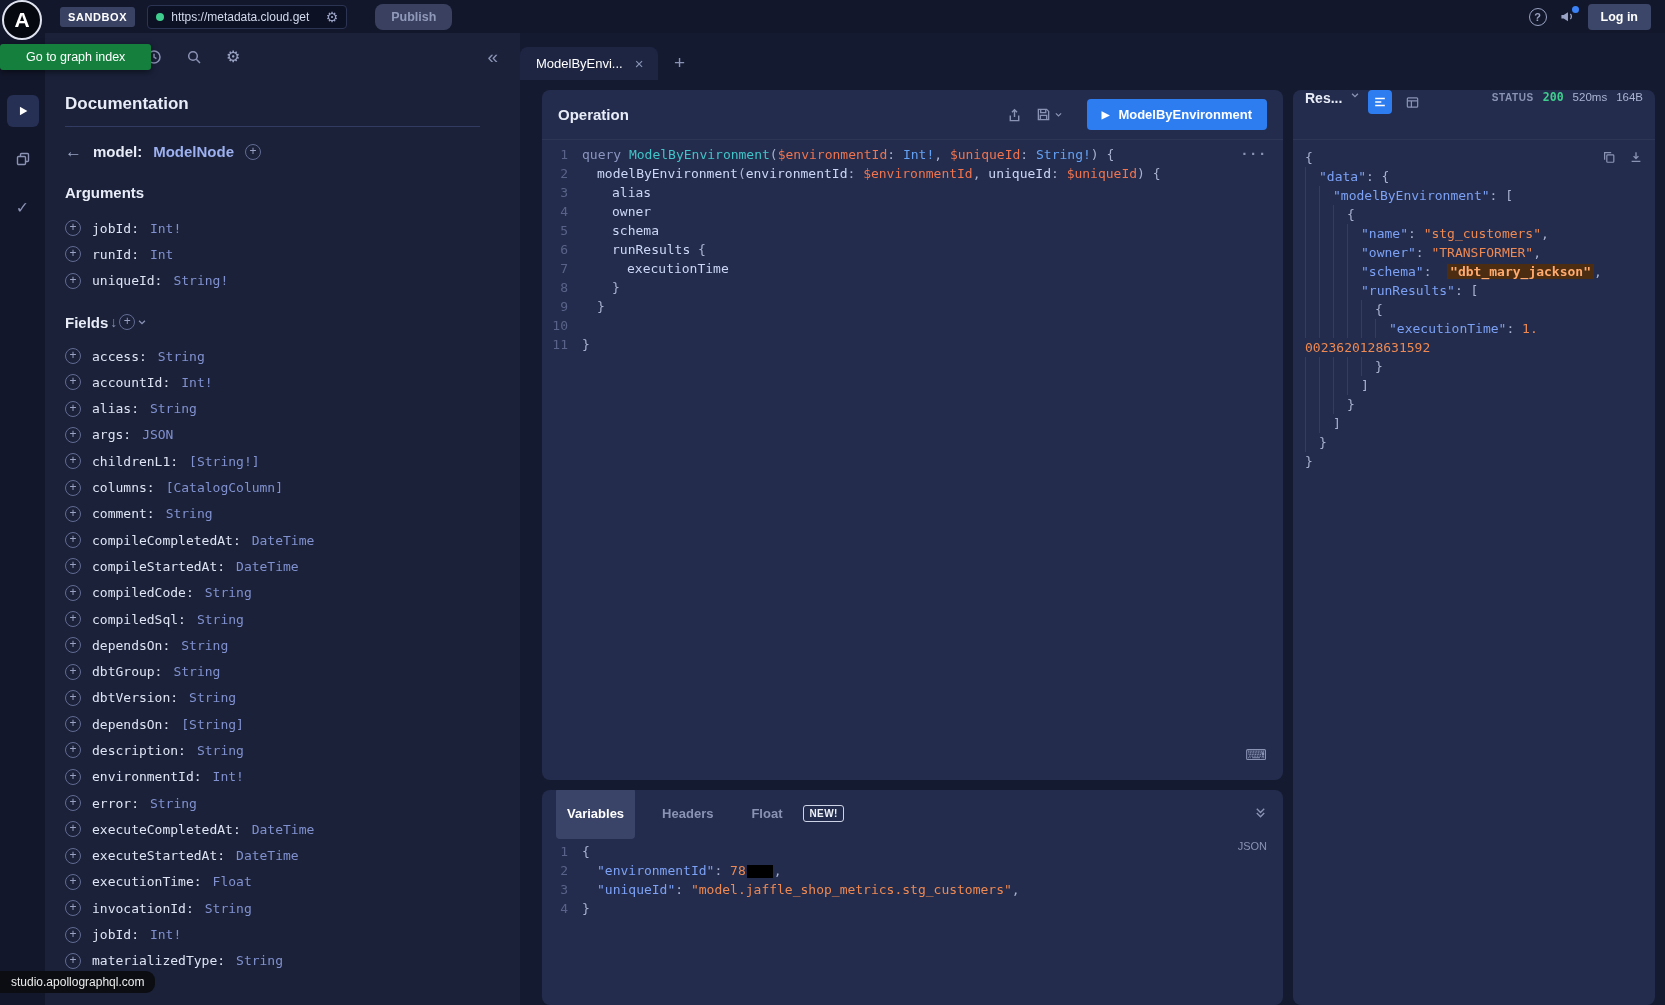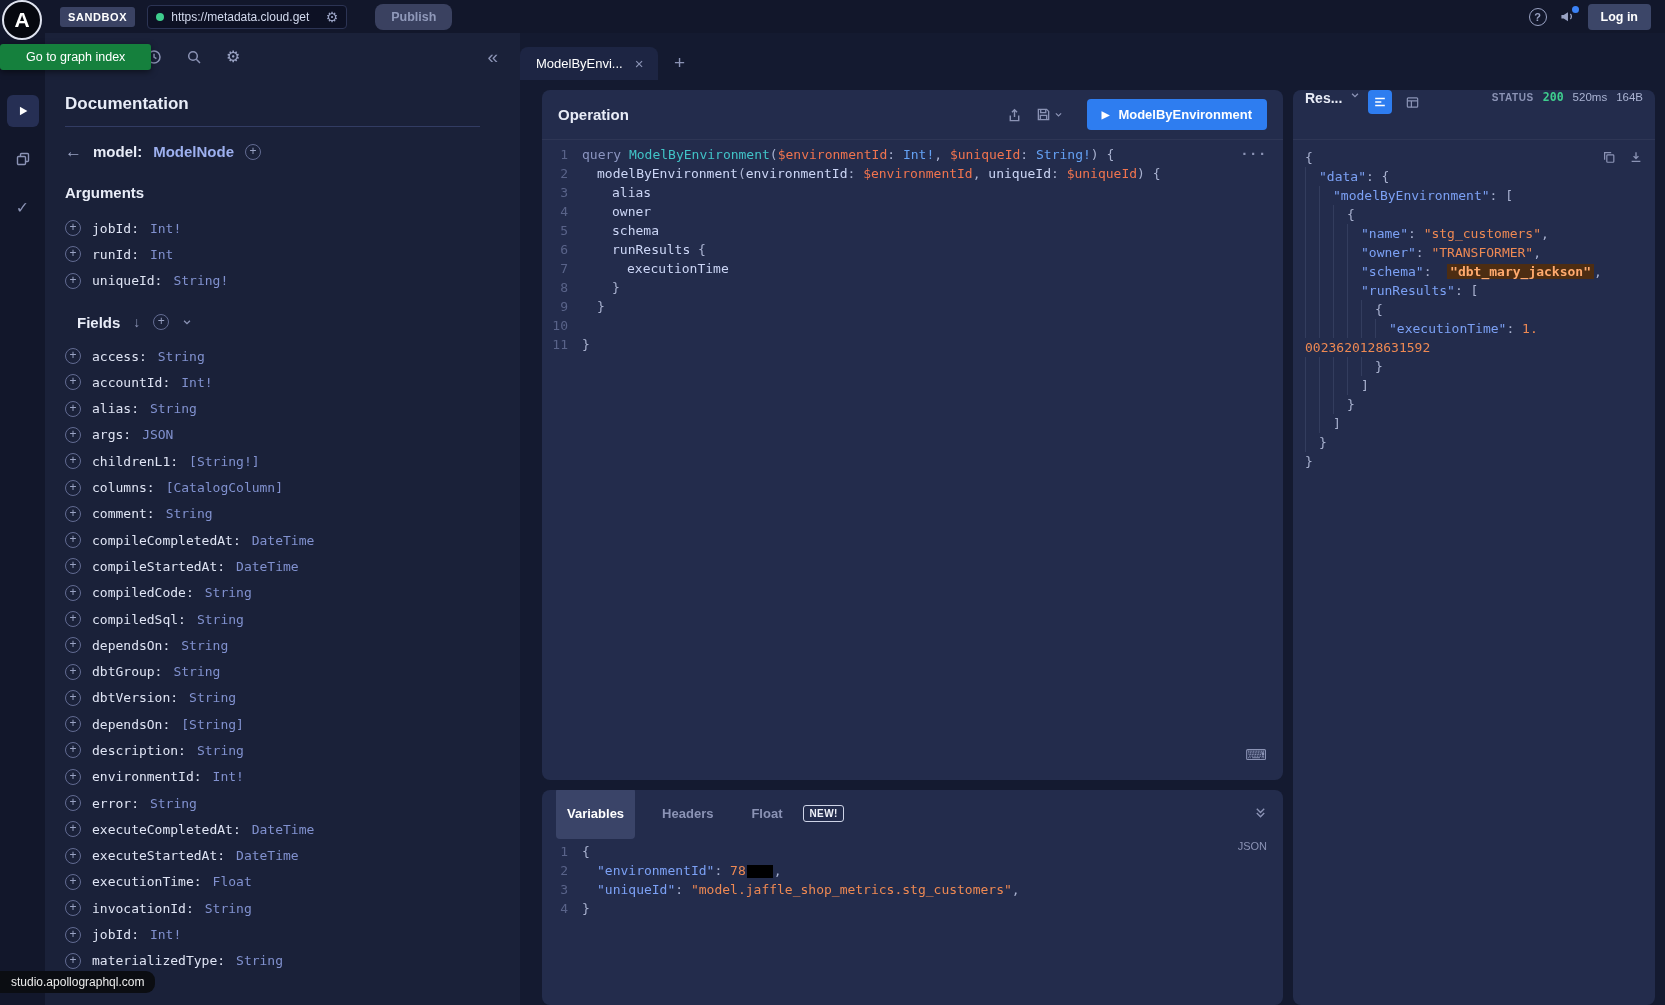--- a/index.html
+++ b/index.html
@@ -36,21 +36,21 @@
   .doc-title{font-size:17px;font-weight:700;padding-bottom:12px;border-bottom:1px solid #323c63;margin-bottom:16px}
   .model-row{display:flex;align-items:center;gap:11px;margin-bottom:24px}
   .backglyph{color:#9aa3c4;font-size:17px;line-height:1}
   .model-label{font-weight:700;font-size:15px}
   .model-type{font-weight:700;font-size:15px;color:#9db0ef}
   .sec-title{font-size:15px;font-weight:700;margin:2px 0 14px}
   .drow{display:flex;align-items:center;gap:11px;height:26.3px;font-family:"DejaVu Sans Mono",monospace;font-size:13px}
   .pluscircle{width:16px;height:16px;flex:none;border:1.2px solid #626b92;border-radius:50%;color:#9aa3c4;font-size:12px;line-height:13.5px;text-align:center;font-family:"Liberation Sans",sans-serif}
   .dname{color:#dfe4f4}
   .dtype{color:#8191cf}
-  .fields-head{display:flex;align-items:center;gap:13px;margin:20px 12px 12px}
+  .fields-head{display:flex;align-items:center;gap:2px;margin:20px 0 12px}
   .sortglyph{color:#8b93b5;font-size:14px}
   .chevicon{color:#8b93b5;display:flex;align-items:center}
 
   
   .work{flex:1;min-width:0;display:flex;flex-direction:column;background:#141a30}
   .tabbar{height:47px;flex:none;display:flex;align-items:flex-end}
   .tab{height:33px;display:flex;align-items:center;gap:12px;background:#1d2543;border-radius:8px 8px 0 0;padding:0 12px 0 16px;font-size:13px;color:#fff;min-width:138px}
   .tabclose{color:#8b93b5;font-size:15px;line-height:1}
   .addtab{color:#8b93b5;font-size:19px;background:none;border:none;margin:0 0 8px 16px;line-height:1}
   .content{flex:1;min-height:0;display:flex;gap:10px;padding:10px 10px 0 22px}

